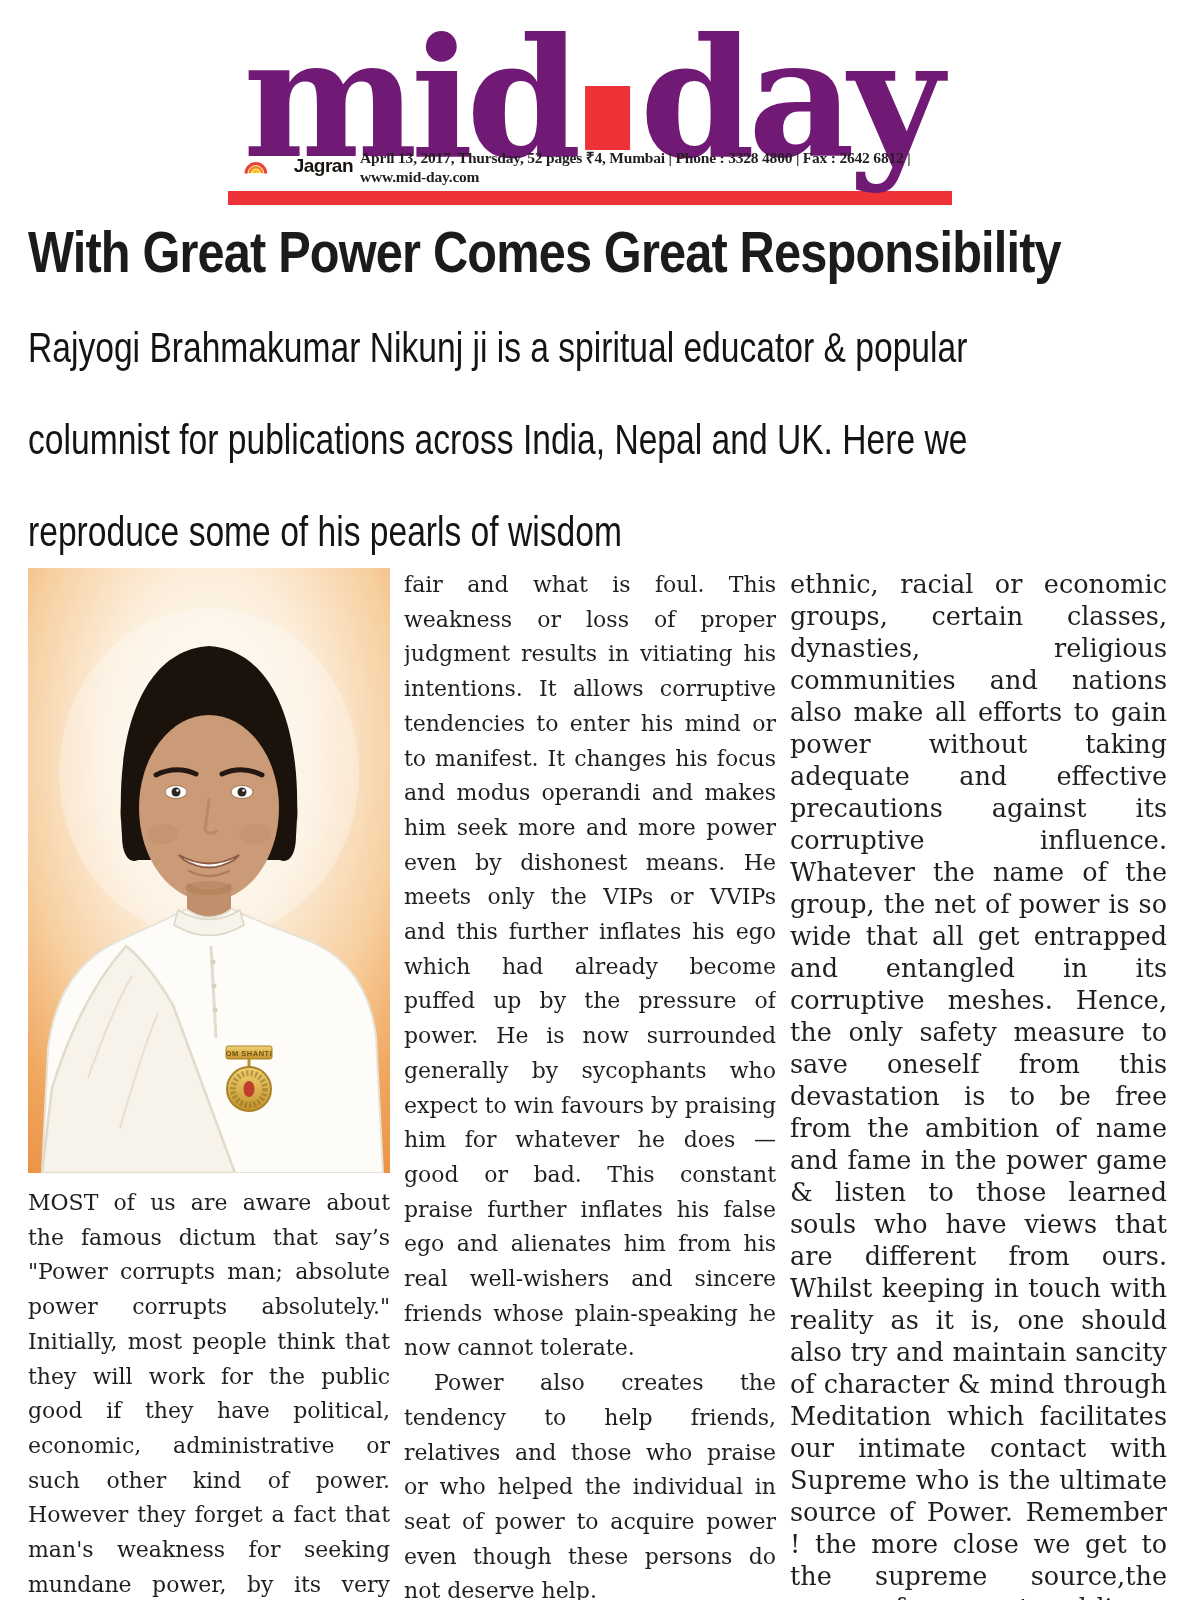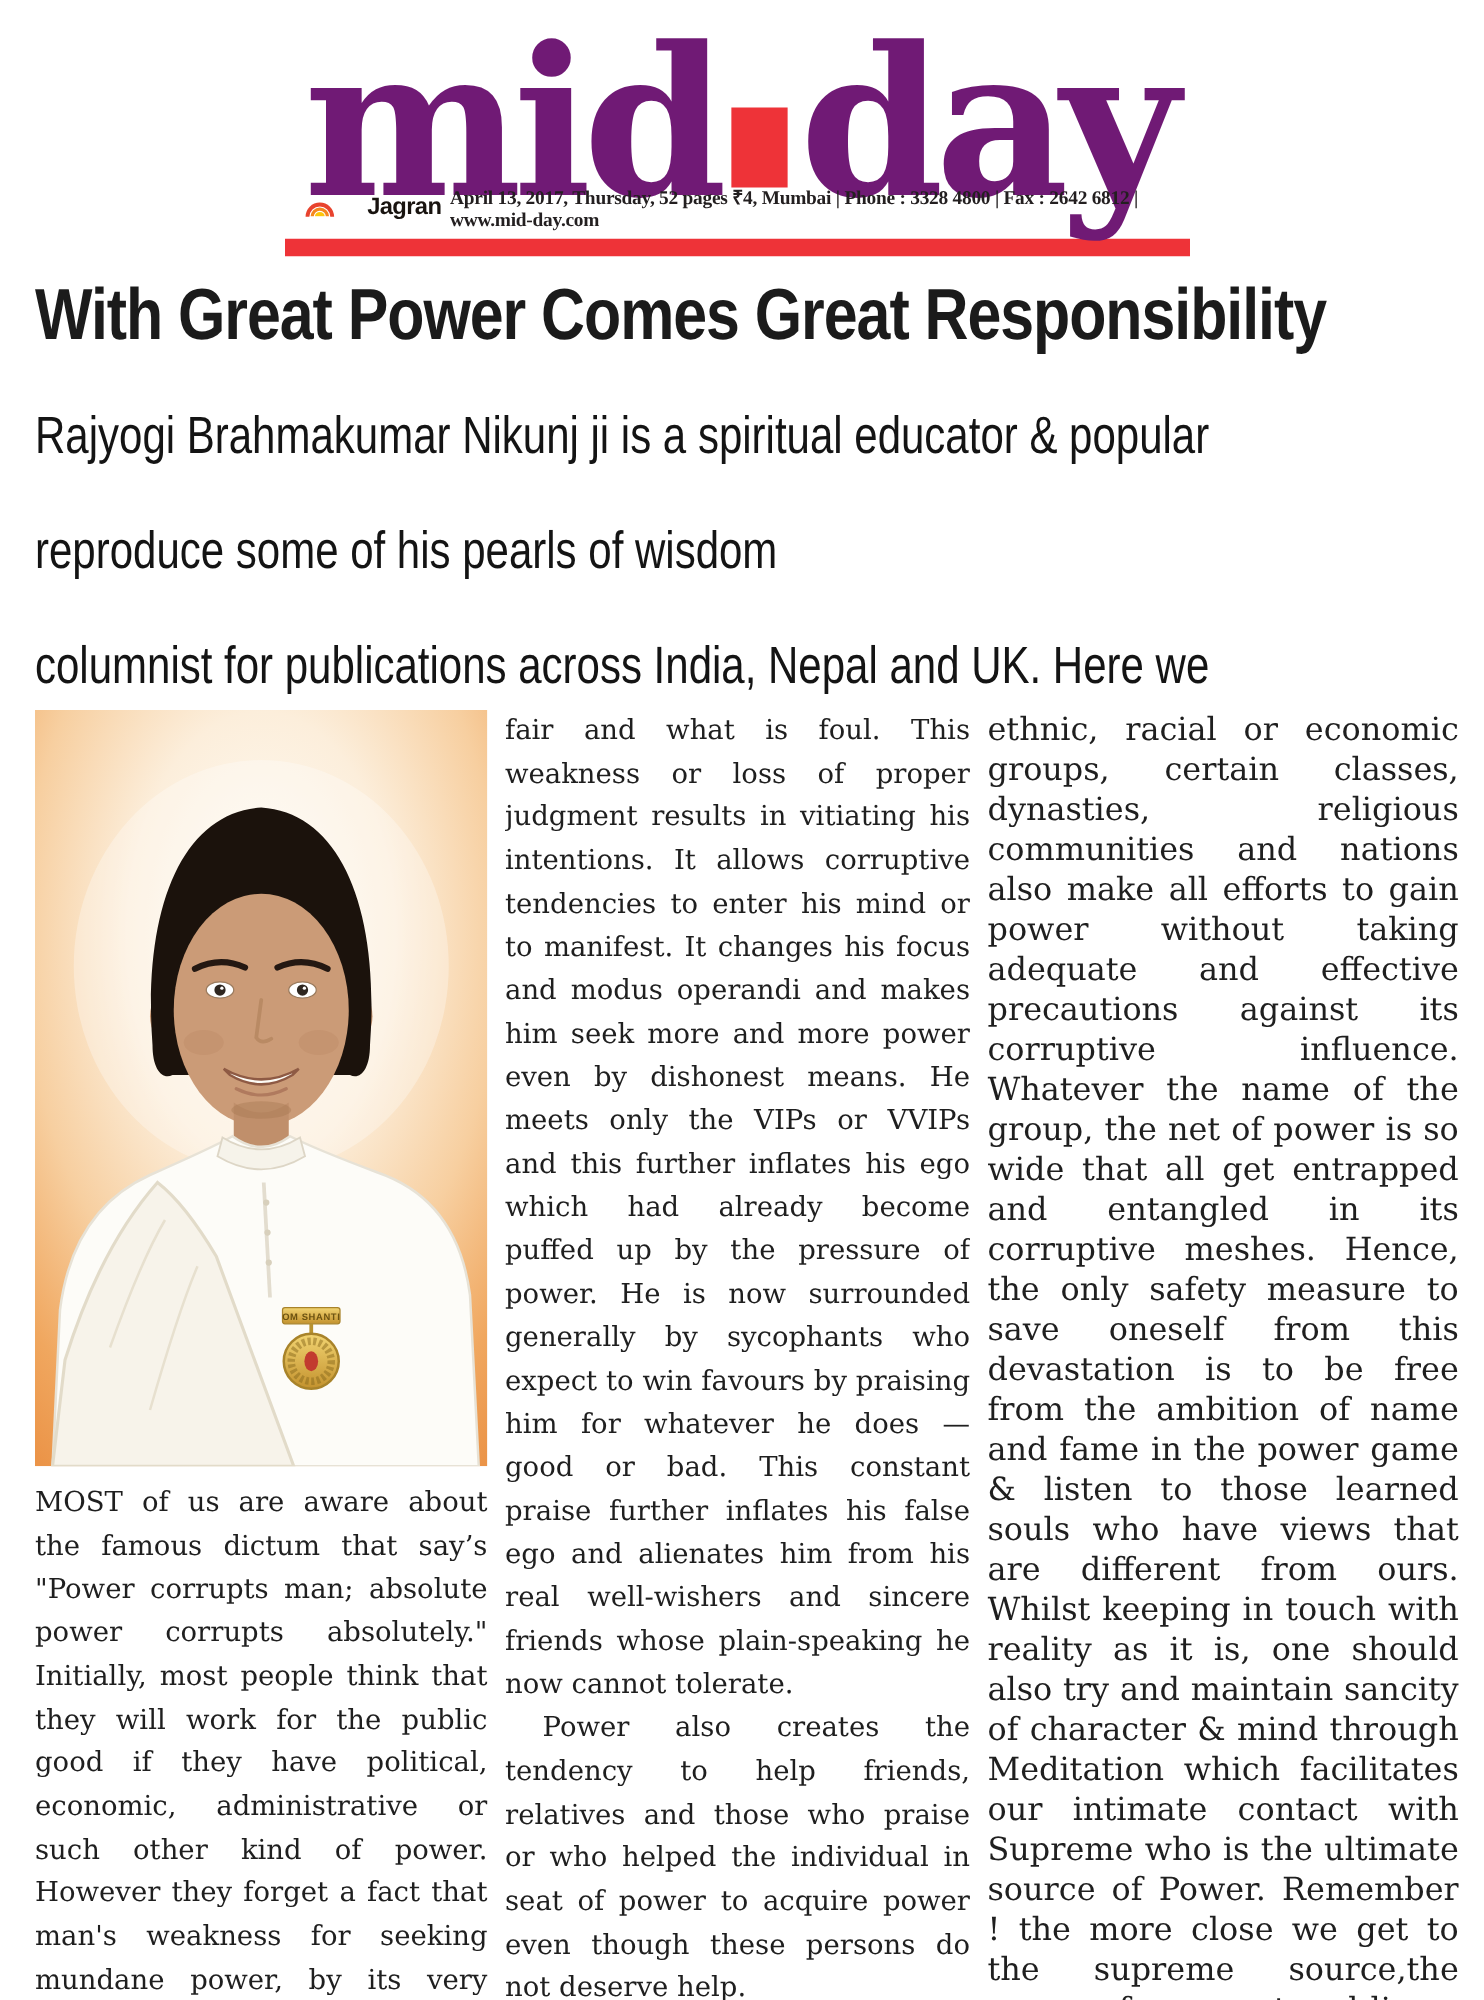--- a/index.html
+++ b/index.html
@@ -73,22 +73,22 @@
 
     <div class="redbar"></div>
   </div>
 </header>
 
 <div class="headline-wrap">
   <h1 class="headline" style="margin:0;">With Great Power Comes Great Responsibility</h1>
 </div>
 <div class="subhead-wrap">
   <div class="subhead-line"><span>Rajyogi Brahmakumar Nikunj ji  is a spiritual educator &amp; popular</span></div>
+  <div class="subhead-line"><span>columnist for publications across India, Nepal and UK. Here we</span></div>
   <div class="subhead-line"><span>reproduce some of his pearls of wisdom</span></div>
-  <div class="subhead-line"><span>columnist for publications across India, Nepal and UK. Here we</span></div>
 </div>
 
 <div class="content">
 
   <div class="col col-left">
     <svg class="photo-frame" viewBox="0 0 362 605">
       <defs>
         <radialGradient id="bg" cx="0.5" cy="0.3" r="0.85">
           <stop offset="0" stop-color="#fffef9"></stop>
           <stop offset="0.35" stop-color="#fceedb"></stop>

